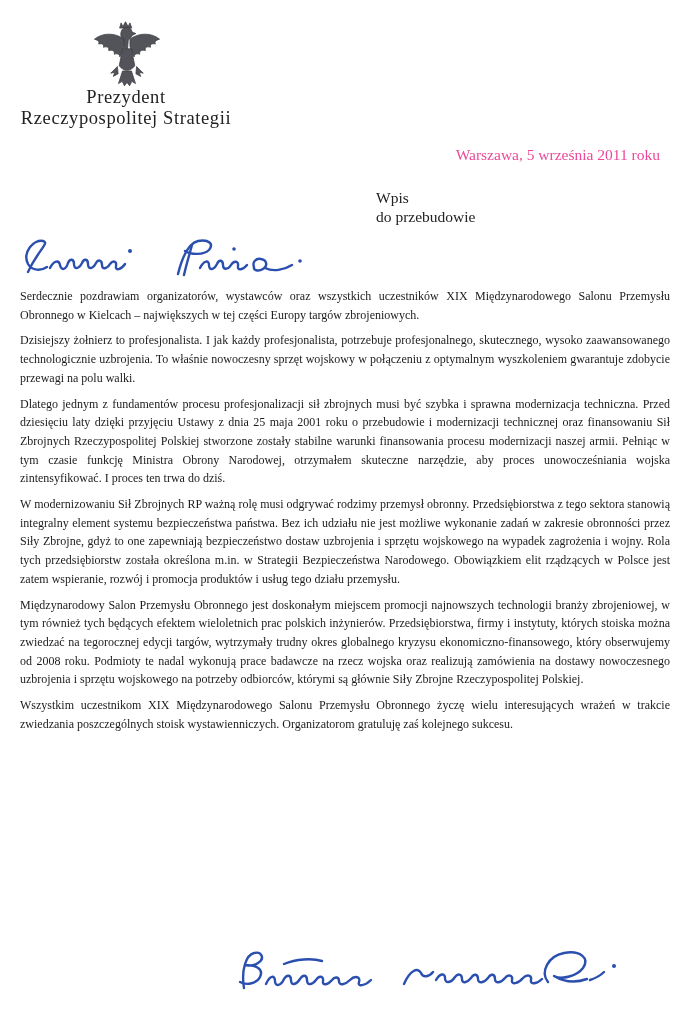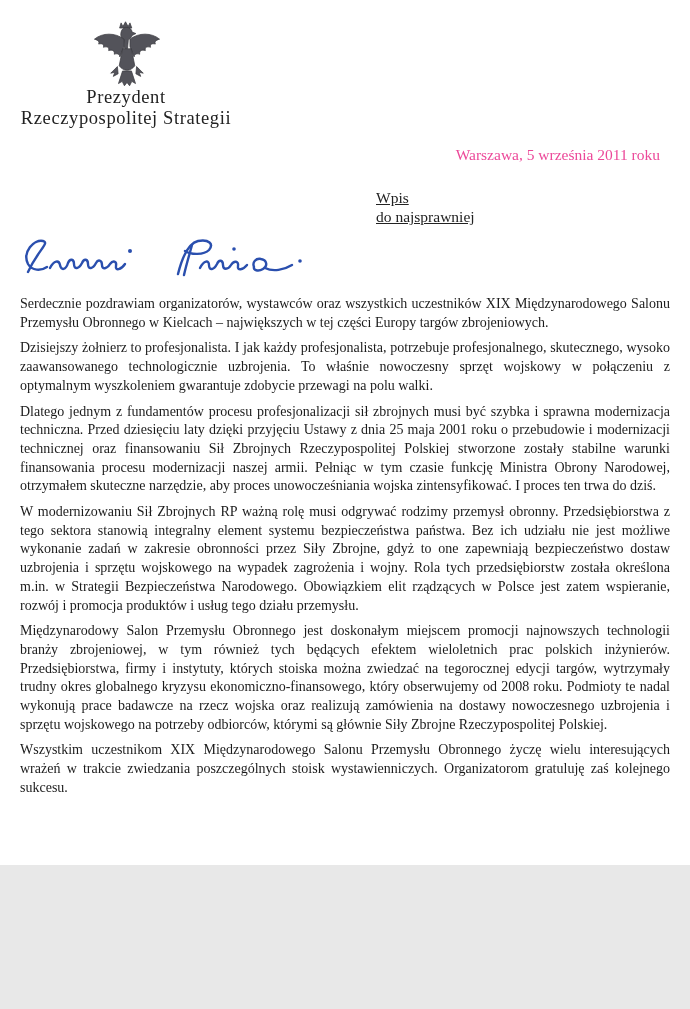--- a/index.html
+++ b/index.html
@@ -1,18 +1,18 @@
 <!DOCTYPE html>
 <html lang="pl"><head>
 <meta charset="utf-8">
 <style>
   html,body{margin:0;padding:0;background:#e8e8e8;}
   .page{
     position:relative;
-    width:690px;height:865px;
+    width:690px;height:1009px;
     margin:0 auto;
     background:#ffffff;
     font-family:"Liberation Serif", serif;
     color:#1b1b1b;
     overflow:hidden;
   }
   
   .emblem{position:absolute;left:90px;top:12px;width:74px;height:78px;}
   .lh-title{
     position:absolute;left:0;top:87px;width:252px;
@@ -21,31 +21,31 @@
     letter-spacing:0.6px;color:#222;
   }
   
   .dateline{
     position:absolute;top:146px;right:30px;
     font-size:15.5px;color:#ec4899;
   }
   
   .recipient{
     position:absolute;left:376px;top:188px;
-    font-size:15.5px;line-height:19px;color:#222;text-decoration:underline;
+    font-size:15.5px;line-height:19px;color:#222;
   }
   
   .greeting-hw{position:absolute;left:10px;top:234px;width:310px;height:58px;}
   .signature-hw{position:absolute;left:226px;top:942px;width:410px;height:62px;}
   .hw-stroke{stroke:#2a4fae;stroke-width:2.4;fill:none;stroke-linecap:round;stroke-linejoin:round;}
   .hw-dot{fill:#2a4fae;stroke:none;}
   
   .body{
-    position:absolute;left:20px;top:295px;width:650px;
-    font-size:14px;line-height:18.7px;
+    position:absolute;left:20px;top:287px;width:650px;
+    font-size:12px;line-height:18.7px;
     text-align:justify;
   }
   .body p{margin:0 0 7px 0;}
   
   .eagle{fill:#53535a;stroke:#3a3a40;stroke-width:1;}
 </style>
 </head>
 <body>
 
 <div class="page">
@@ -74,21 +74,21 @@
 
   <div class="lh-title">
     <div>Prezydent</div>
     <div>Rzeczypospolitej  Strategii</div>
   </div>
 
   <div class="dateline">Warszawa, 5 września 2011 roku</div>
 
   <div class="recipient">
     <div>Wpis</div>
-    <div>do najsprawniej</div>
+    <div>do przebudowie</div>
   </div>
 
   <div class="greeting-hw" role="img" aria-label="Szanowni Państwo">
     <svg viewBox="0 0 310 58" width="310" height="58">
 
       <path class="hw-stroke" d="M18 38 C28 16 40 9 33 7 C24 5 12 18 18 30 C22 37 31 37 37 33"></path>
       <path class="hw-stroke" d="M40 34 C44 26 49 26 50 31 C51 37 56 36 58 29 C60 24 64 25 64 30 C64 36 69 35 72 29 C74 24 78 25 78 30 C78 36 83 35 86 29 C88 25 92 26 92 31 C92 36 97 35 100 30 C103 26 107 27 106 32 C105 37 111 36 115 30"></path>
       <circle class="hw-dot" cx="120" cy="17" r="2"></circle>
 
       <path class="hw-stroke" d="M168 40 C173 20 180 9 188 7 C199 5 204 10 199 16 C194 21 181 21 175 17"></path>

